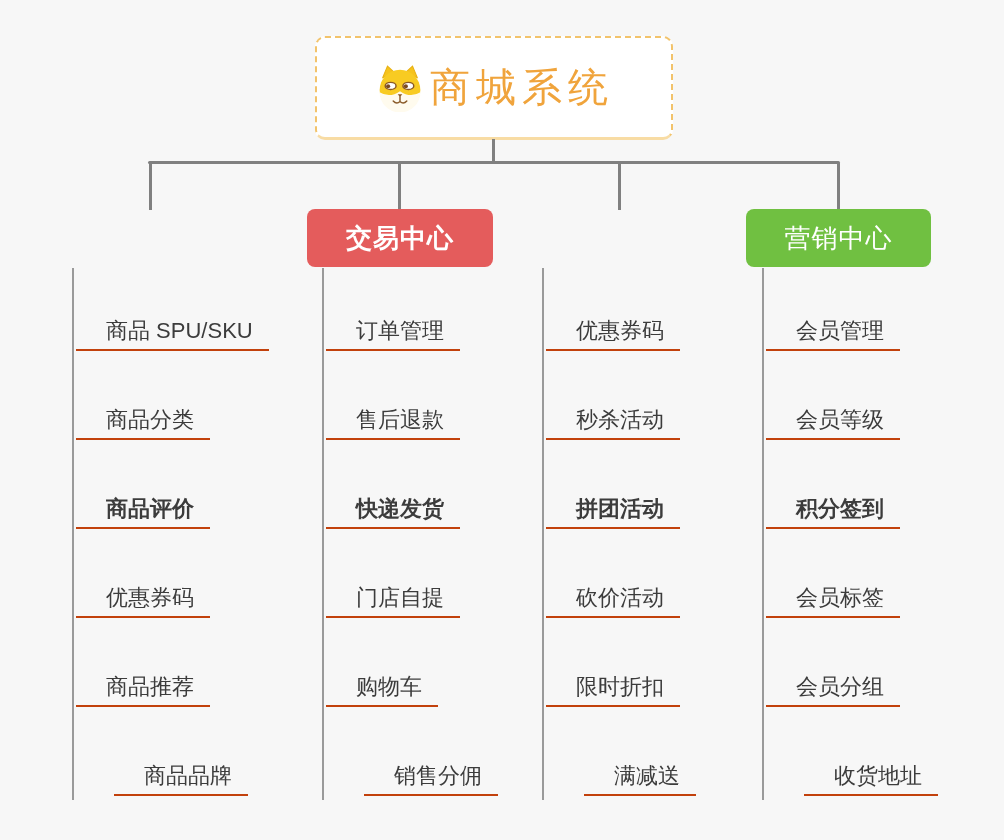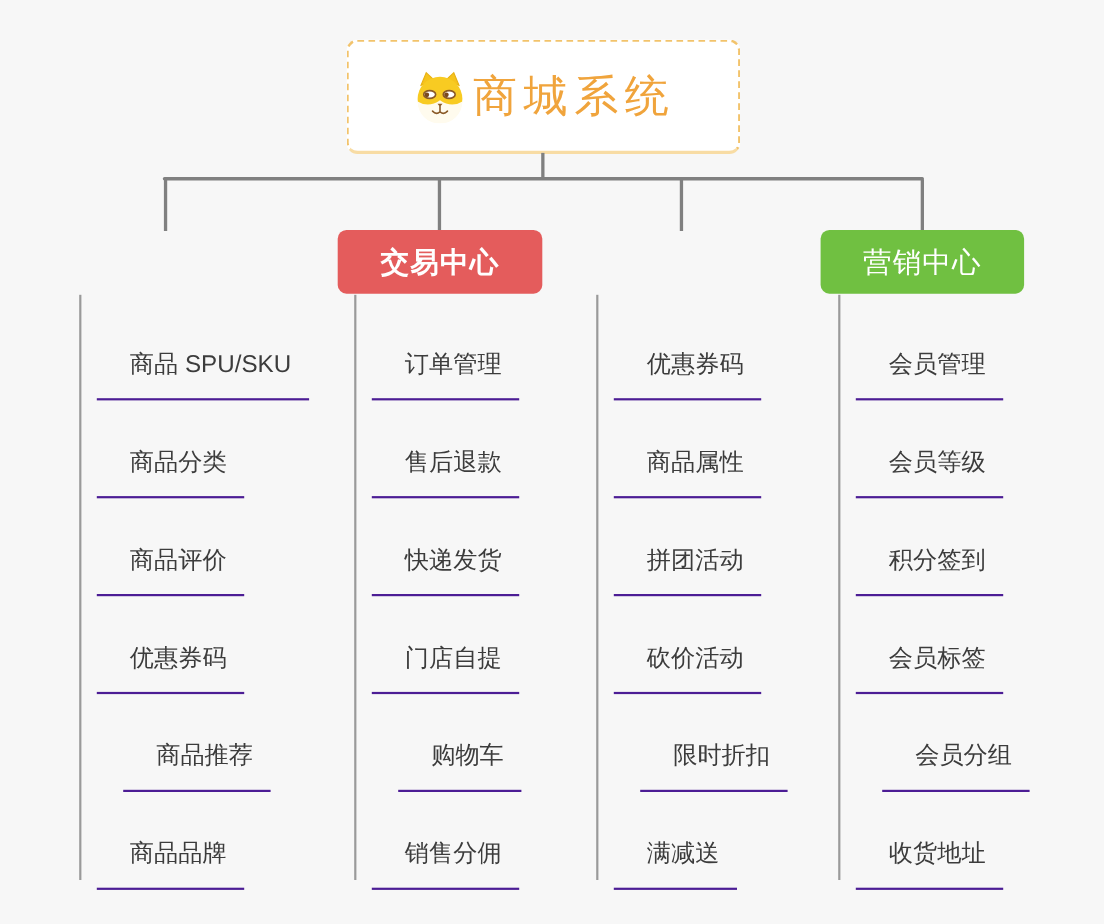--- a/index.html
+++ b/index.html
@@ -34,31 +34,31 @@
   .b2{left:527px;width:186px;background:#ECAB3F;}
   .b3{left:746px;width:185px;background:#70C041;}
 
   
   .leaf-col{position:absolute;top:268px;height:532px;}
   .c0{left:72px;} .c1{left:322px;} .c2{left:542px;} .c3{left:762px;}
   .leaf-col::before{
     content:"";position:absolute;left:0;top:0;width:2px;height:100%;background:#9A9A9A;
   }
   .leaf{
-    position:absolute;left:16px;
-    padding:0 16px 17px 30px;
+    position:absolute;left:4px;
+    padding:0 16px 4px 30px;
     line-height:28px;font-size:22px;color:#3C3C3C;white-space:nowrap;
-    border-bottom:2px solid #4c1d95;width:max-content;
+    border-bottom:2px solid #c2410c;width:max-content;
   }
   .leaf:nth-child(1){top:49px;}
   .leaf:nth-child(2){top:138px;}
-  .leaf:nth-child(3){top:227px;}
+  .leaf:nth-child(3){top:227px;font-weight:bold;}
   .leaf:nth-child(4){top:316px;}
-  .leaf:nth-child(5){top:405px;margin-left:24px;}
-  .leaf:nth-child(6){top:494px;}
+  .leaf:nth-child(5){top:405px;}
+  .leaf:nth-child(6){top:494px;margin-left:38px;}
 </style>
 </head>
 <body>
 
 <div id="stage">
 
   <div class="root-node">
     <svg class="dog" viewBox="0 0 48 46" aria-hidden="true">
 
       <path d="M7.5 13 L12 2 L19.5 9 Z" fill="#F6C31C" stroke="#E8B114" stroke-width="1"></path>
@@ -102,21 +102,21 @@
     <div class="leaf">订单管理</div>
     <div class="leaf">售后退款</div>
     <div class="leaf">快递发货</div>
     <div class="leaf">门店自提</div>
     <div class="leaf">购物车</div>
     <div class="leaf">销售分佣</div>
   </div>
 
   <div class="leaf-col c2">
     <div class="leaf">优惠券码</div>
-    <div class="leaf">商品属性</div>
+    <div class="leaf">秒杀活动</div>
     <div class="leaf">拼团活动</div>
     <div class="leaf">砍价活动</div>
     <div class="leaf">限时折扣</div>
     <div class="leaf">满减送</div>
   </div>
 
   <div class="leaf-col c3">
     <div class="leaf">会员管理</div>
     <div class="leaf">会员等级</div>
     <div class="leaf">积分签到</div>

